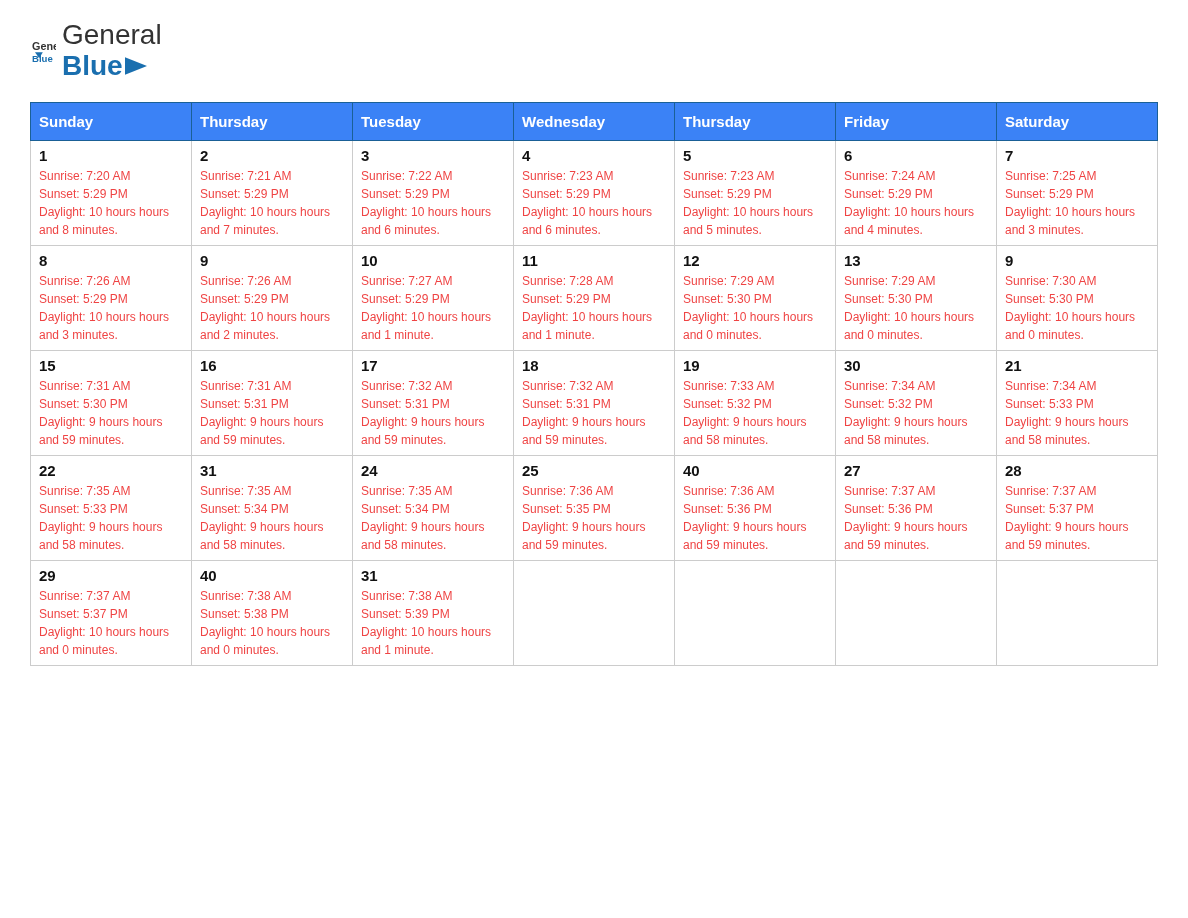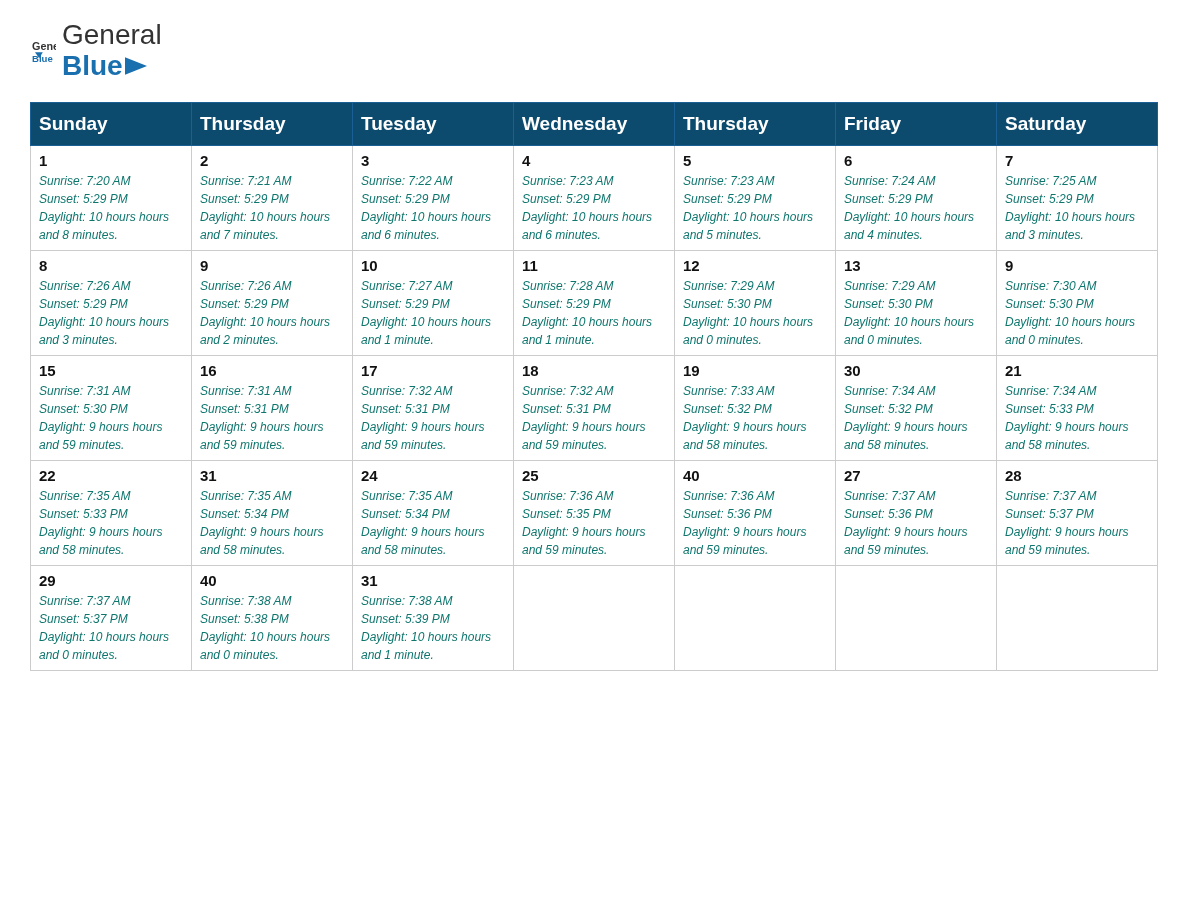--- a/index.html
+++ b/index.html
@@ -38,46 +38,45 @@
     .location {
       font-size: 20px;
       color: #555;
       margin-top: 2px;
     }
     .calendar {
       width: 100%;
       border-collapse: collapse;
     }
     .calendar th {
-      background-color: #0c4a6e;
+      background-color: #3b82f6;
       color: #fff;
       padding: 10px 8px;
-      font-size: 19px;
+      font-size: 15px;
       font-weight: bold;
       text-align: left;
       border: 1px solid #1a6096;
     }
     .calendar td {
       border: 1px solid #ccc;
       vertical-align: top;
       padding: 6px 8px;
       width: 14.28%;
       min-height: 90px;
     }
     .day-number {
       font-size: 15px;
       font-weight: bold;
       color: #111;
       margin-bottom: 3px;
     }
     .day-info {
       font-size: 12px;
-      color: #0f766e;
+      color: #ef4444;
       line-height: 1.5;
-      font-style: italic;
     }
     .empty-cell {
       background: #fff;
     }
     .week-row td {
       height: 105px;
     }
     .last-row td {
       height: 105px;
     }

